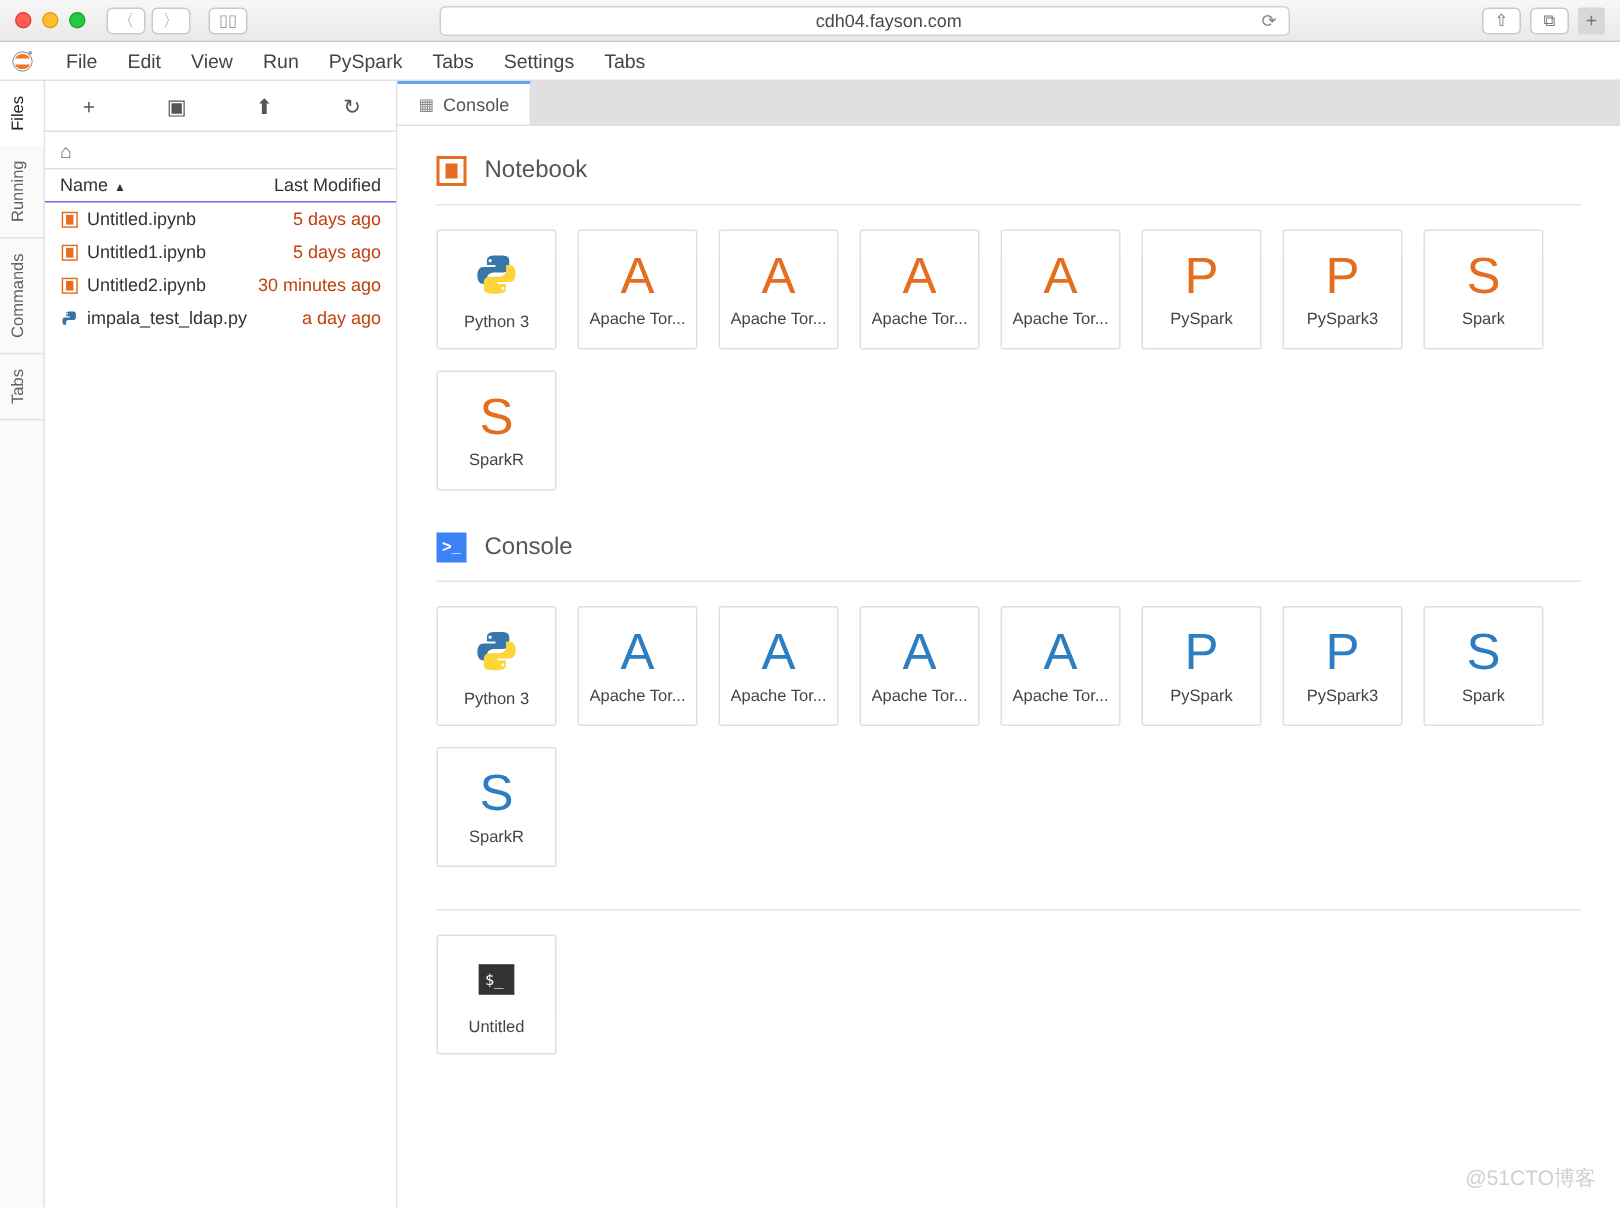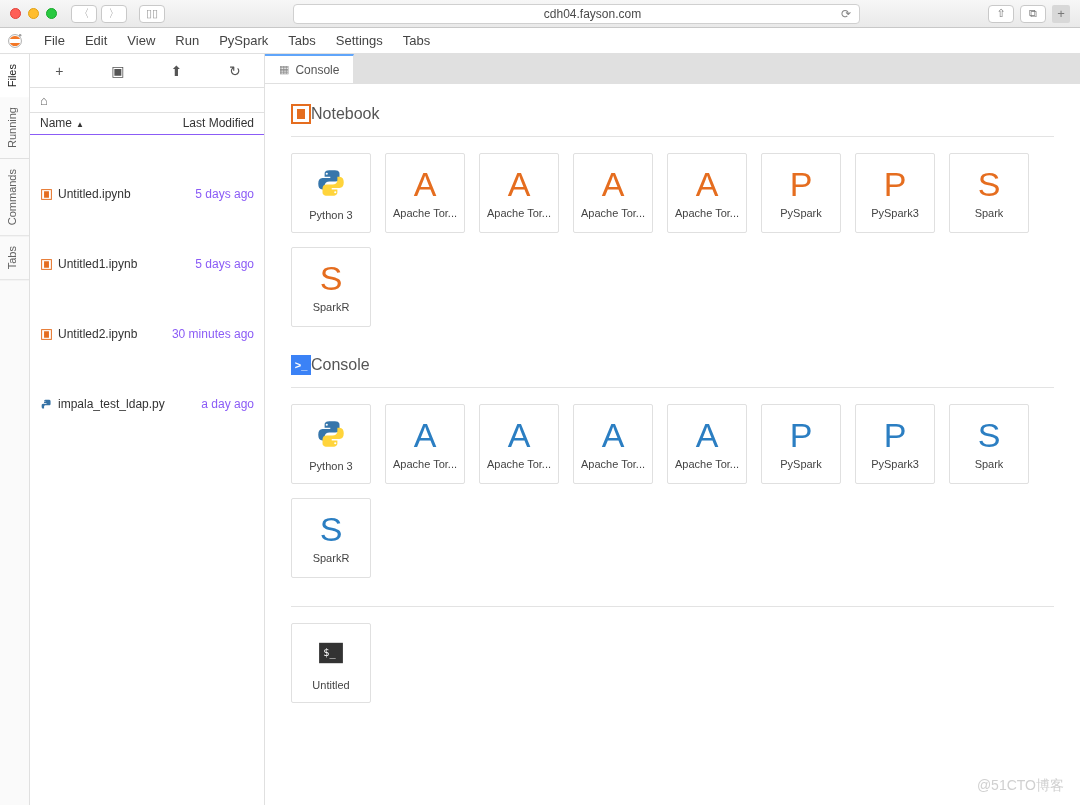--- a/index.html
+++ b/index.html
@@ -34,33 +34,33 @@
 .side-tab:first-child { border-top: none; }
 
 .file-panel { width: 235px; border-right: 1px solid #e0e0e0; background: #fff; display: flex; flex-direction: column; }
 .toolbar { height: 34px; display: flex; align-items: center; justify-content: space-around; border-bottom: 1px solid #e0e0e0; }
 .toolbar .btn { width: 36px; text-align: center; color: #555; font-size: 14px; cursor: default; }
 .breadcrumb { padding: 5px 10px 4px; }
 .breadcrumb span { color: #666; font-size: 13px; }
 .file-header { display: flex; justify-content: space-between; padding: 3px 10px 4px; font-size: 12px; color: #333; border-top: 1px solid #e0e0e0; border-bottom: 1px solid #8b5cf6; font-weight: 500; }
 .file-header .sort { font-size: 8px; margin-left: 4px; }
 .file-list { flex: 1; overflow: auto; }
-.file-row { display: flex; justify-content: space-between; padding: 4px 10px; font-size: 12px; align-items: flex-start; margin-top: 48px; }
+.file-row { display: flex; justify-content: space-between; padding: 4px 10px; font-size: 12px; align-items: flex-start; }
 .file-row .fname { display: flex; align-items: center; gap: 5px; }
 .file-row .fname .bk-icon { width: 13px; height: 13px; }
-.file-row .mod { color: #8b5cf6; }
+.file-row .mod { color: #c2410c; }
 
 
 .main-area { flex: 1; display: flex; flex-direction: column; background: #fff; }
 .tabbar { height: 30px; background: #e0e0e0; display: flex; border-bottom: 1px solid #e0e0e0; }
 .tab { height: 100%; padding: 0 14px; background: #fff; border-right: 1px solid #e0e0e0; border-top: 2px solid #60a5fa; display: flex; align-items: center; gap: 6px; font-size: 12px; color: #555; }
 .tab .t-ico { color: #888; font-size: 11px; }
 .launcher-panel { flex: 1; padding: 20px 26px; overflow: auto; }
 .section { margin-bottom: 28px; }
-.sec-h { display: flex; align-items: center; margin-bottom: 8px; padding-bottom: 4px; }
+.sec-h { display: flex; align-items: center; gap: 12px; margin-bottom: 8px; padding-bottom: 4px; }
 .sec-line { border-bottom: 1px solid #e3e3e3; margin-bottom: 16px; }
 .sec-h .title { font-size: 16px; color: #555; }
 .sec-icon { width: 20px; height: 20px; display: flex; align-items: center; justify-content: center; }
 .sec-icon.nb { border: 2px solid #e56d1f; }
 .sec-icon.nb .bk { width: 8px; height: 10px; background: #e56d1f; }
 .sec-icon.cn { background: #3b82f6; color: #fff; font-size: 11px; font-weight: bold; }
 .cards { display: flex; flex-wrap: wrap; gap: 14px; }
 .card { width: 80px; height: 80px; border: 1px solid #e0e0e0; border-radius: 2px; display: flex; flex-direction: column; align-items: center; justify-content: center; gap: 6px; cursor: default; }
 .card .glyph { font-size: 34px; font-weight: 400; line-height: 1; }
 .card .label { font-size: 11px; color: #444; max-width: 70px; overflow: hidden; white-space: nowrap; text-overflow: ellipsis; }

